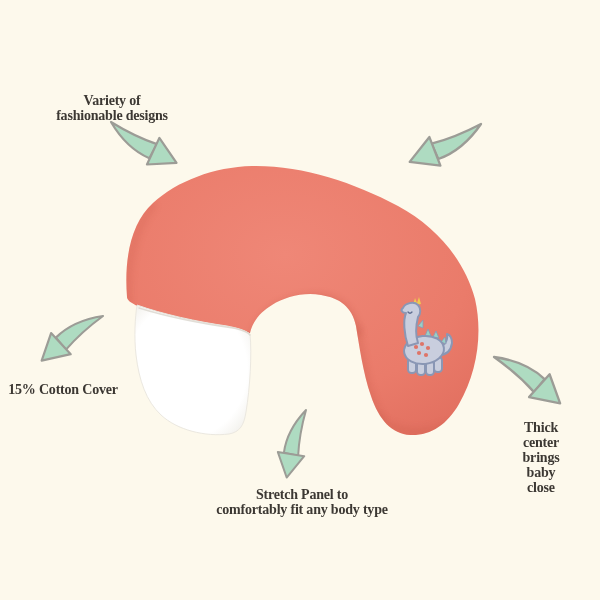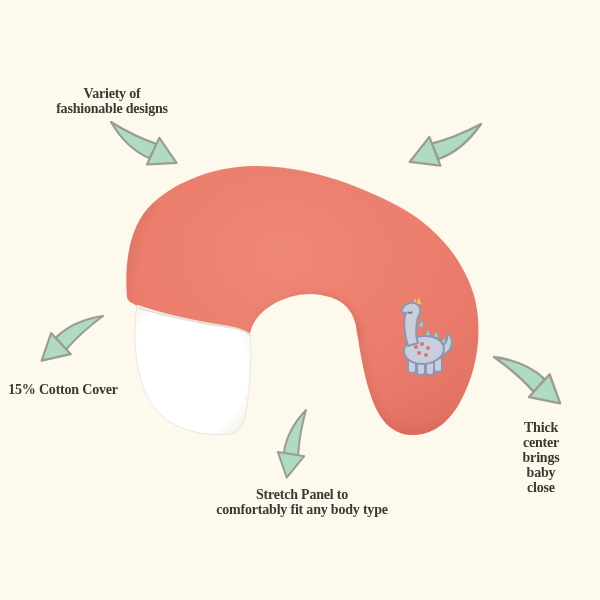--- a/index.html
+++ b/index.html
@@ -11,21 +11,21 @@
     --c-dino-spike:#98D0C5; --c-dino-crown:#EFCB4F;
   }
   html,body{margin:0;padding:0}
   .stage{position:relative;width:600px;height:600px;overflow:hidden;
     background:var(--c-background);
     font-family:"Liberation Serif","DejaVu Serif",serif;}
   .illus{position:absolute;left:0;top:0;width:600px;height:600px}
   .label{position:absolute;transform:translateX(-50%);
     color:var(--c-text);font-weight:bold;font-size:14px;line-height:1.07;
     letter-spacing:-0.2px;text-align:center;white-space:pre-line}
-  .label-top-left{left:112px;top:87px}
+  .label-top-left{left:112px;top:94px}
   .label-top-right{left:485px;top:104px}
   .label-left{left:63px;top:383px}
   .label-right{left:541px;top:421px}
   .label-bottom{left:302px;top:488px}
   .arrow-body,.arrow-head{fill:var(--c-arrow-mint);stroke:var(--c-arrow-outline);
     stroke-width:2;stroke-linejoin:round;stroke-linecap:round}
   .coral-fill{fill:url(#coralGrad)}
   .panel-fill{fill:url(#panelGrad);stroke:#EBE8E0;stroke-width:1}
   .shade{stroke:var(--c-coral-shade);fill:none;stroke-linecap:round}
   .seam-line{stroke:#DAD6CD;fill:none;stroke-linecap:round}

